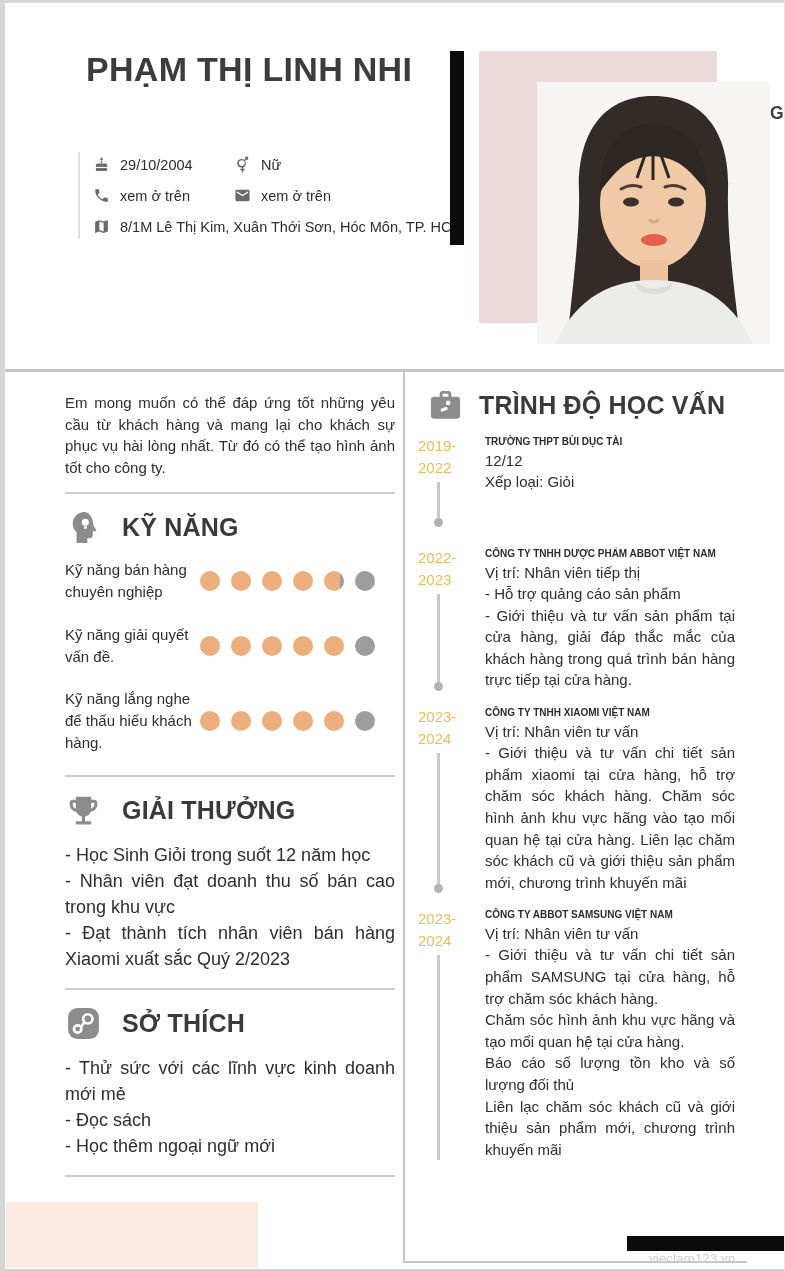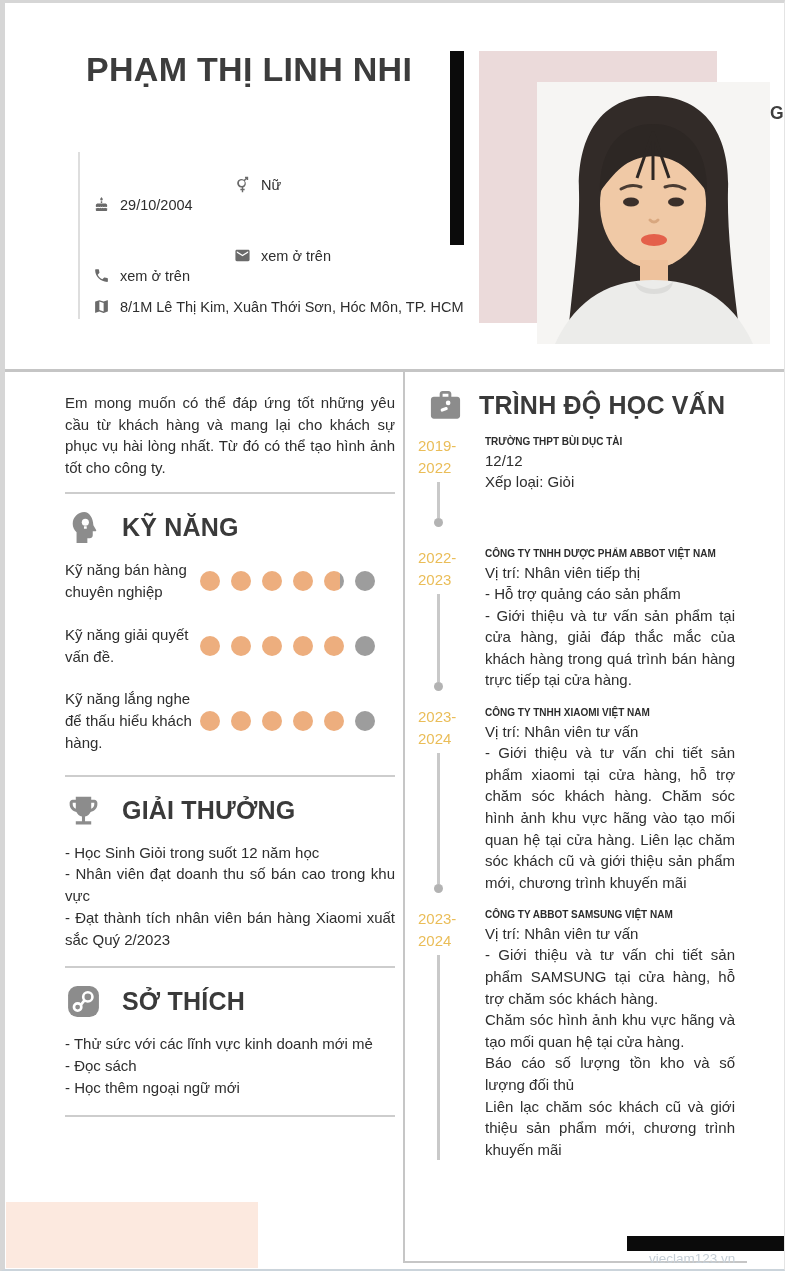--- a/index.html
+++ b/index.html
@@ -14,36 +14,36 @@
   .header { position:relative; height:320px; border-bottom:3px solid #c5c5c5; }
   .black-bar { position:absolute; left:445px; top:2px; width:14px; height:194px; background:#0b0b0b; }
   .pink-block { position:absolute; left:474px; top:2px; width:238px; height:272px; background:var(--pink,#ebdada); }
   .photo { position:absolute; left:532px; top:33px; width:233px; height:262px; overflow:hidden; }
   .name { margin:46px 0 0 81px; width:400px; font-size:34px; font-weight:bold; color:#3c3c3c; line-height:1.22; letter-spacing:.3px; }
   .job-title { margin:13px 0 0 81px; font-size:17.5px; font-weight:bold; color:#3f3f3f; letter-spacing:.3px;text-align:right; }
   .contact { margin:28px 0 0 73px; border-left:2px solid #dedede; padding:4px 0 4px 13px; }
   .c-row { display:flex; align-items:center; margin-bottom:14px; font-size:14.5px; color:#2e2e2e; }
   .c-row:last-child { margin-bottom:0; }
   .c-item { display:flex; align-items:center; gap:10px; }
-  .c-item.first { width:141px;margin-top:40px; }
+  .c-item.first { width:141px; }
   .c-icon svg { width:17px; height:17px; fill:#6a6a6a; display:block; }
   
   .main { display:flex; align-items:flex-start; }
   .left-col { width:330px; margin-left:60px; padding-top:8px; }
   .sep { border:none; border-top:2px solid #cdcdcd; margin:0; }
   .objective { font-size:15px; line-height:1.44; text-align:justify; margin:12px 0 14px; }
   .sec-head { display:flex; align-items:center; gap:20px; margin:15px 0 13px; }
   .sec-head .sec-icon svg { width:37px; height:37px; fill:#8c8c8c; display:block; }
   .sec-title { font-size:25px; font-weight:bold; color:#3a3a3a; letter-spacing:.2px; }
   .skill-row { display:flex; align-items:center; margin-bottom:21px; }
   .skill-label { width:132px; font-size:15px; line-height:1.45; }
   .dots { display:flex; gap:11px; margin-left:3px; }
   .dot { width:20px; height:20px; border-radius:50%; }
   .plain-list { margin:0 0 16px; }
-  .list-line { font-size:15px; line-height:1.45; text-align:justify; margin:0; }
+  .list-line { font-size:18px; line-height:1.45; text-align:justify; margin:0; }
   .skills-block { margin-bottom:4px; }
   
   .right-col { width:344px; margin-left:8px; height:891px; border-left:2px solid #c6c6c6; border-bottom:2px solid #c6c6c6; box-sizing:border-box; padding-top:10px; overflow:hidden; }
   .r-sec-head { display:flex; align-items:center; gap:16px; margin:6px 0 12px 23px; }
   .r-sec-head .sec-icon svg { width:35px; height:35px; fill:#8c8c8c; display:block; }
   .t-entry { display:flex; margin-bottom:15px; }
   .t-entry.edu { min-height:92px; margin-bottom:20px; }
   .rail { width:80px; flex-shrink:0; display:flex; flex-direction:column; align-items:flex-start; }
   .period { font-size:15px; line-height:1.45; color:var(--gold,#eabd58); padding-left:13px; }
   .t-line { width:3px; flex-grow:1; background:#c9c9c9; margin-left:32px; margin-top:3px; }

